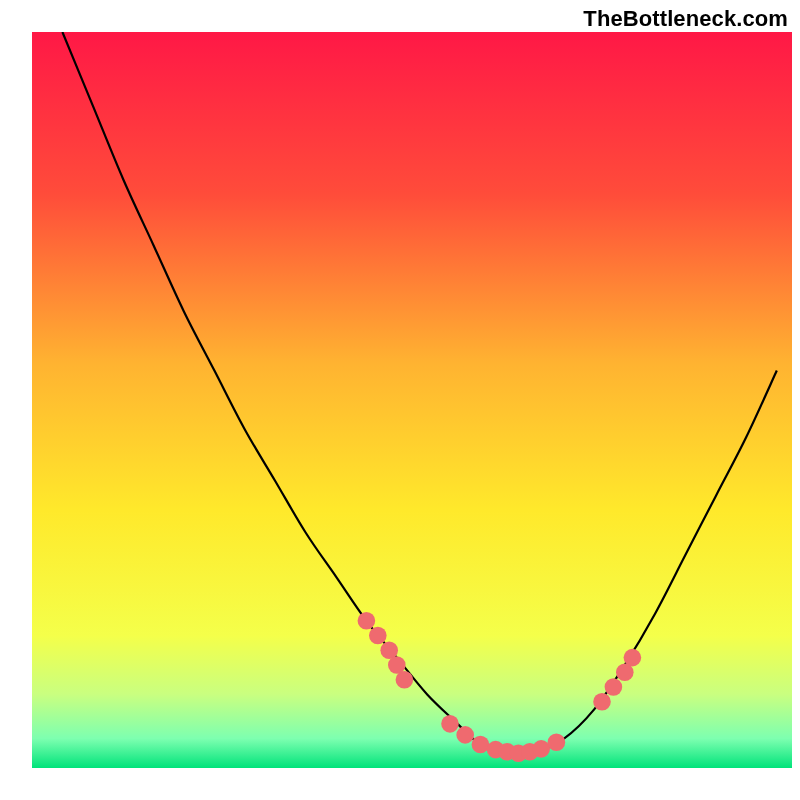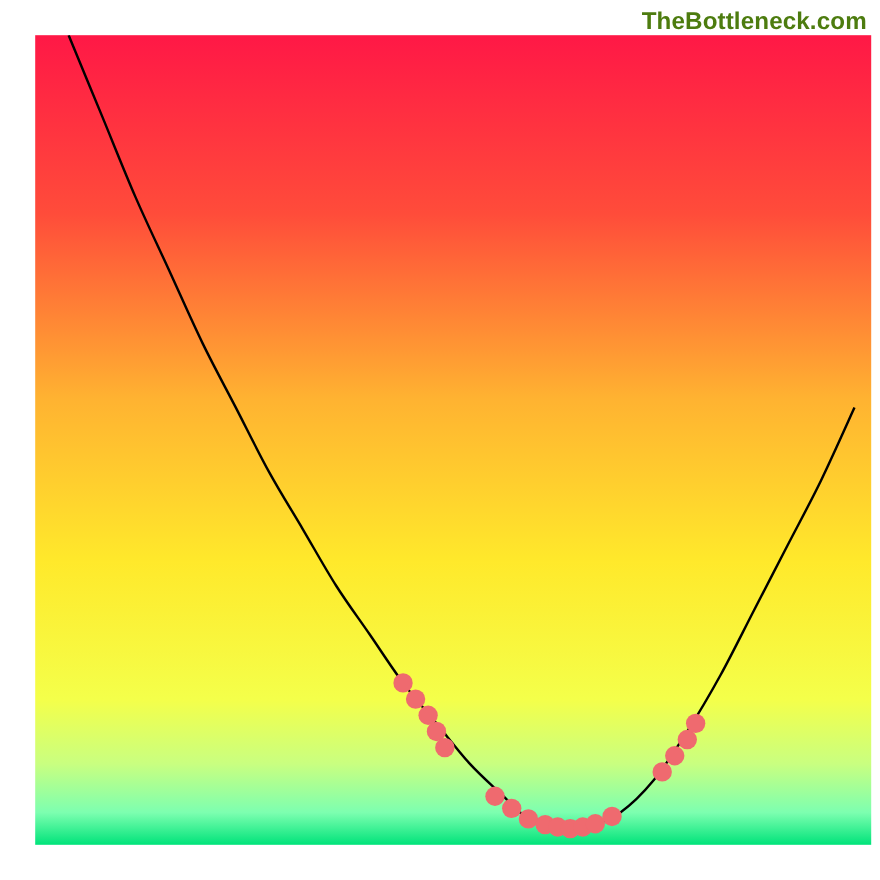--- a/index.html
+++ b/index.html
@@ -18,21 +18,21 @@
   svg {
     display: block;
   }
   .attribution {
     position: absolute;
     top: 6px;
     right: 12px;
     font-family: Arial, Helvetica, sans-serif;
     font-size: 22px;
     font-weight: bold;
-    color: #4d7c0f;
+    color: #000000;
     letter-spacing: 0.1px;
   }
 </style>
 </head>
 <body>
 
 <div class="chart-container">
   <svg id="chart-svg" width="800" height="800" viewBox="0 0 800 800">
     <defs>
       <linearGradient id="bg-grad" x1="0" y1="0" x2="0" y2="1">

